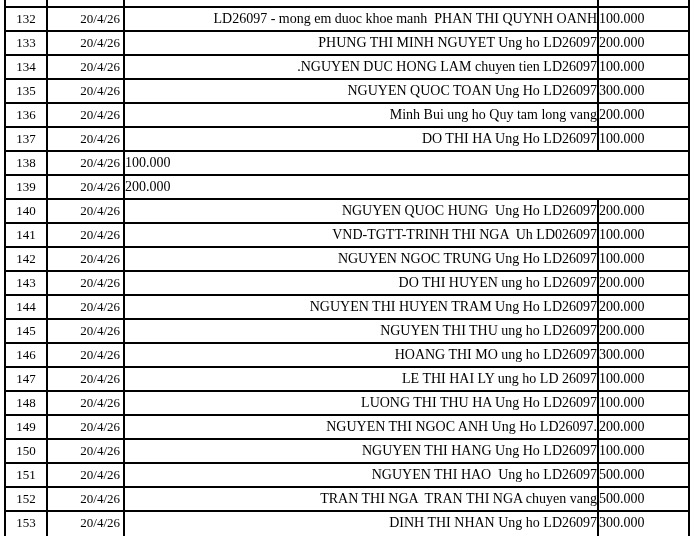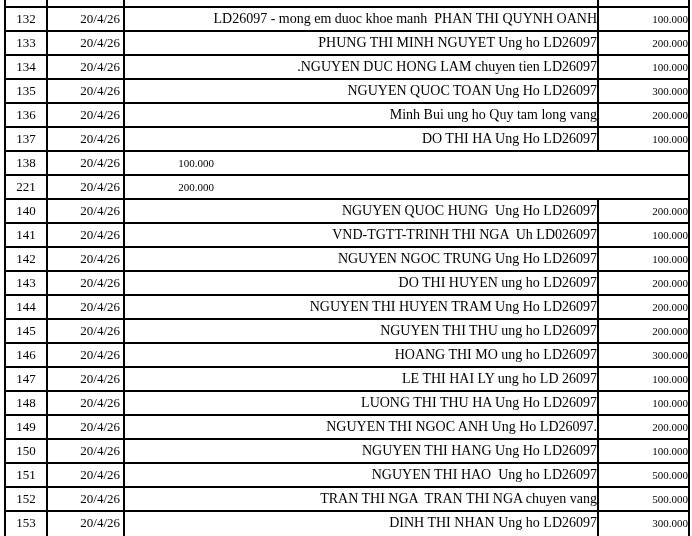--- a/index.html
+++ b/index.html
@@ -61,22 +61,22 @@
   }
   .c-desc {
     width: 474px;
     text-align: right;
     padding-left: 3px;
     font-size: 14px;
   }
   .c-amt {
     width: 89px;
     border-right: none;
-    text-align: right;
-    font-size: 11px;
+    text-align: left;
+    font-size: 14px;
   }
 </style>
 </head>
 <body>
 
 <div class="canvas">
   <div class="tbl">
 
     <div class="row partial">
       <div class="cell c-num"></div>
@@ -127,21 +127,21 @@
     <div class="cell c-date">20/4/26</div>
     <div class="cell c-desc">DO THI HA Ung Ho LD26097</div>
     <div class="cell c-amt">100.000</div>
   </div>
         <div class="row">
     <div class="cell c-num">138</div>
     <div class="cell c-date">20/4/26</div>
     <div class="cell c-amt">100.000</div>
   </div>
         <div class="row">
-    <div class="cell c-num">221</div>
+    <div class="cell c-num">139</div>
     <div class="cell c-date">20/4/26</div>
     <div class="cell c-amt">200.000</div>
   </div>
         <div class="row">
     <div class="cell c-num">140</div>
     <div class="cell c-date">20/4/26</div>
     <div class="cell c-desc">NGUYEN QUOC HUNG  Ung Ho LD26097</div>
     <div class="cell c-amt">200.000</div>
   </div>
         <div class="row">

